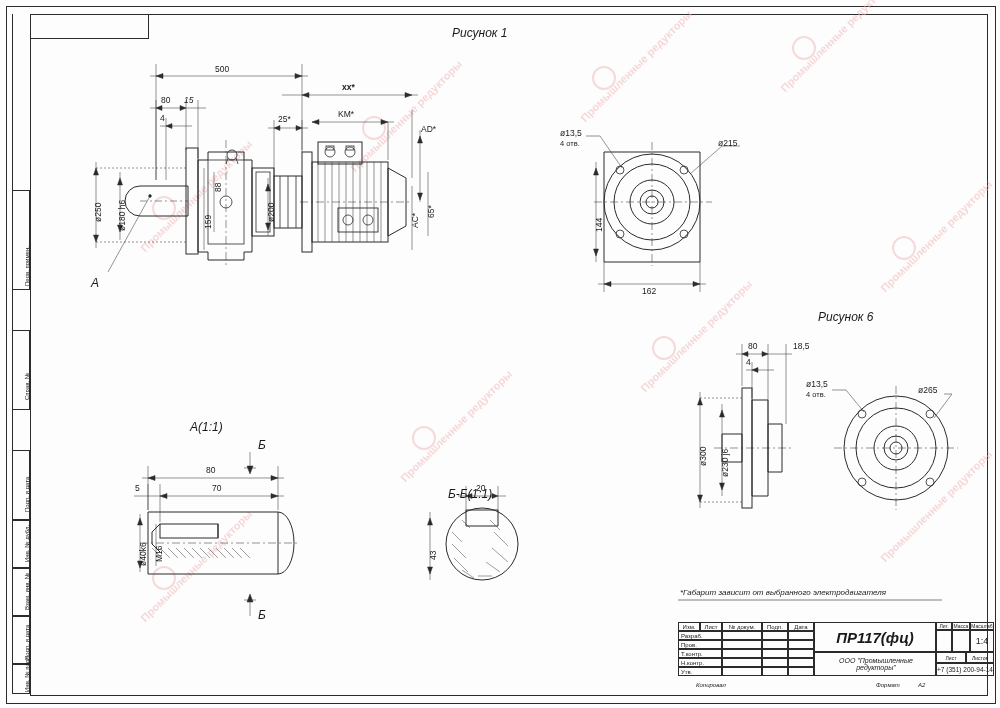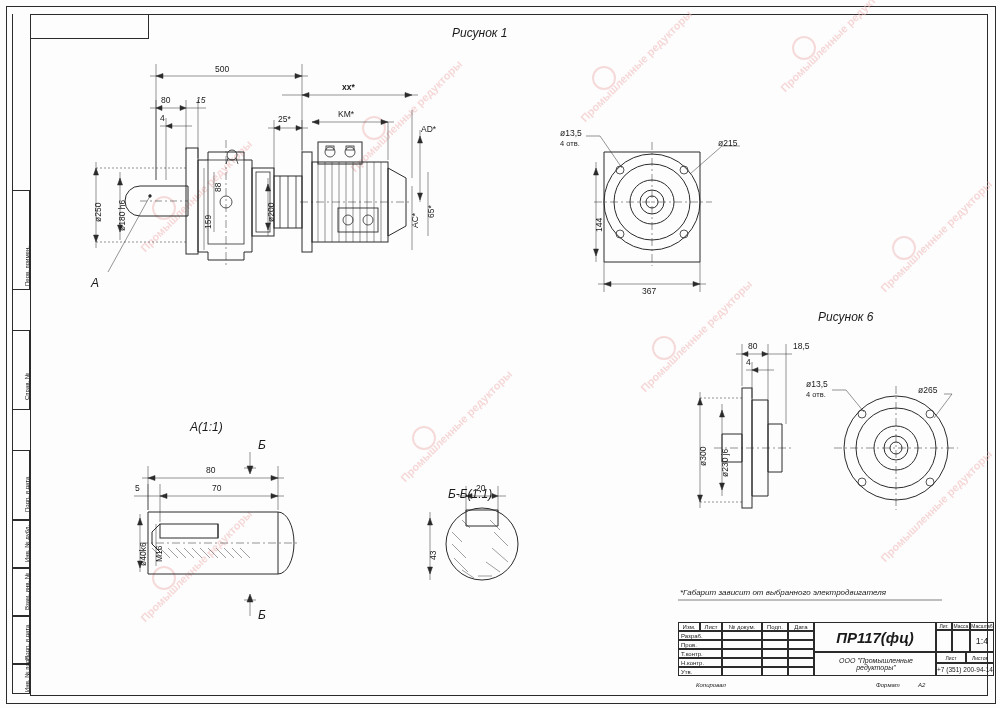--- a/index.html
+++ b/index.html
@@ -364,39 +364,39 @@
   </svg>
 
   <div class="txt fig-title" style="left:452px;top:26px;">Рисунок 1</div>
   <div class="txt fig-title" style="left:818px;top:310px;">Рисунок 6</div>
   <div class="txt fig-title" style="left:190px;top:420px;">A(1:1)</div>
   <div class="txt fig-title" style="left:448px;top:448px;margin-top:39px;">Б-Б(1:1)</div>
 
   <div class="txt dim" style="left:215px;top:64px;">500</div>
   <div class="txt dim" style="left:342px;top:82px;font-weight:bold;">xx*</div>
   <div class="txt dim" style="left:161px;top:95px;">80</div>
-  <div class="txt dim" style="left:196px;top:95px;font-style:italic;">15</div>
+  <div class="txt dim" style="left:184px;top:95px;font-style:italic;">15</div>
   <div class="txt dim" style="left:160px;top:113px;">4</div>
   <div class="txt dim" style="left:278px;top:114px;">25*</div>
   <div class="txt dim" style="left:338px;top:109px;">KM*</div>
   <div class="txt dim" style="left:421px;top:124px;">AD*</div>
   <div class="txt dim rot90" style="left:410px;top:228px;">AC*</div>
   <div class="txt dim rot90" style="left:426px;top:218px;">65*</div>
   <div class="txt dim rot90" style="left:93px;top:222px;">ø250</div>
   <div class="txt dim rot90" style="left:117px;top:231px;">ø180 h6</div>
   <div class="txt dim rot90" style="left:213px;top:192px;">88</div>
   <div class="txt dim rot90" style="left:203px;top:229px;">159</div>
   <div class="txt dim rot90" style="left:266px;top:222px;">ø200</div>
   <div class="txt fig-title" style="left:91px;top:276px;">A</div>
 
   <div class="txt dim" style="left:560px;top:128px;">ø13,5</div>
   <div class="txt dim-s" style="left:560px;top:139px;">4 отв.</div>
   <div class="txt dim" style="left:718px;top:138px;">ø215</div>
   <div class="txt dim rot90" style="left:594px;top:232px;">144</div>
-  <div class="txt dim" style="left:642px;top:286px;">367</div>
+  <div class="txt dim" style="left:642px;top:286px;">162</div>
 
   <div class="txt dim" style="left:748px;top:341px;">80</div>
   <div class="txt dim" style="left:793px;top:341px;">18,5</div>
   <div class="txt dim" style="left:746px;top:357px;">4</div>
   <div class="txt dim rot90" style="left:698px;top:466px;">ø300</div>
   <div class="txt dim rot90" style="left:720px;top:477px;">ø230 j6</div>
   <div class="txt dim" style="left:806px;top:379px;">ø13,5</div>
   <div class="txt dim-s" style="left:806px;top:390px;">4 отв.</div>
   <div class="txt dim" style="left:918px;top:385px;">ø265</div>
 

